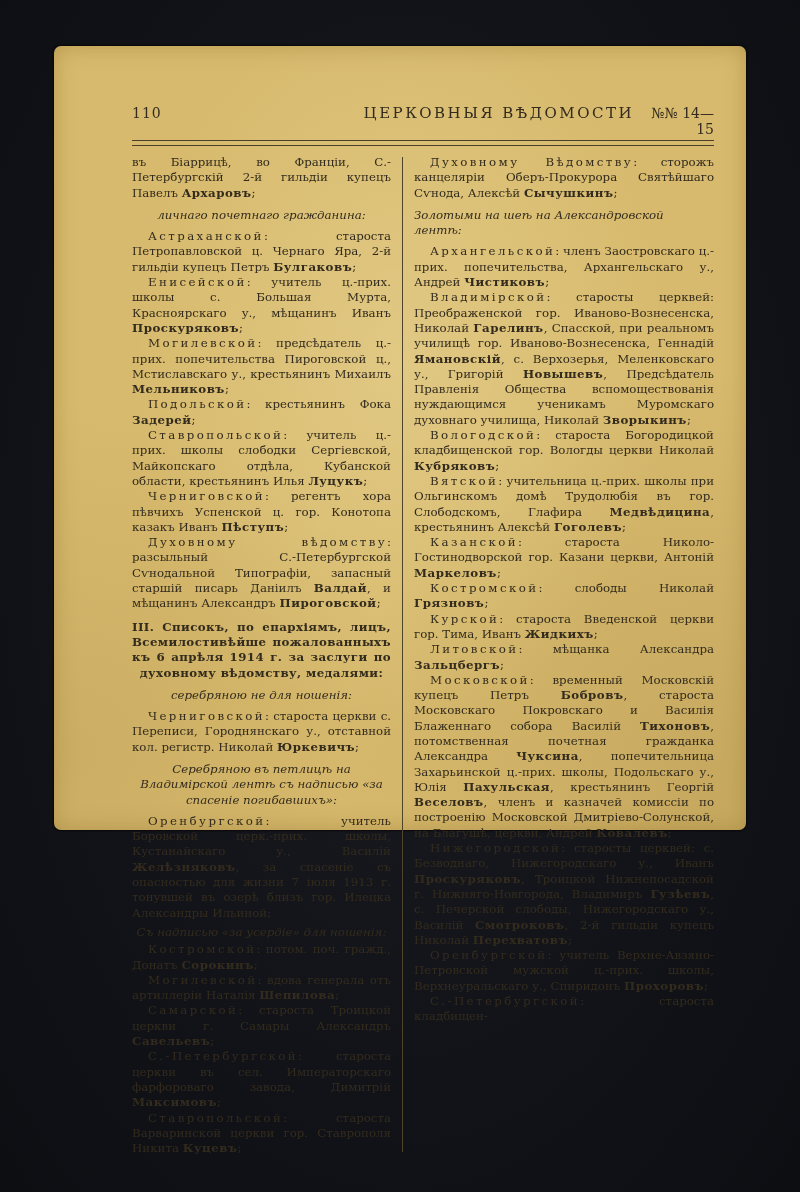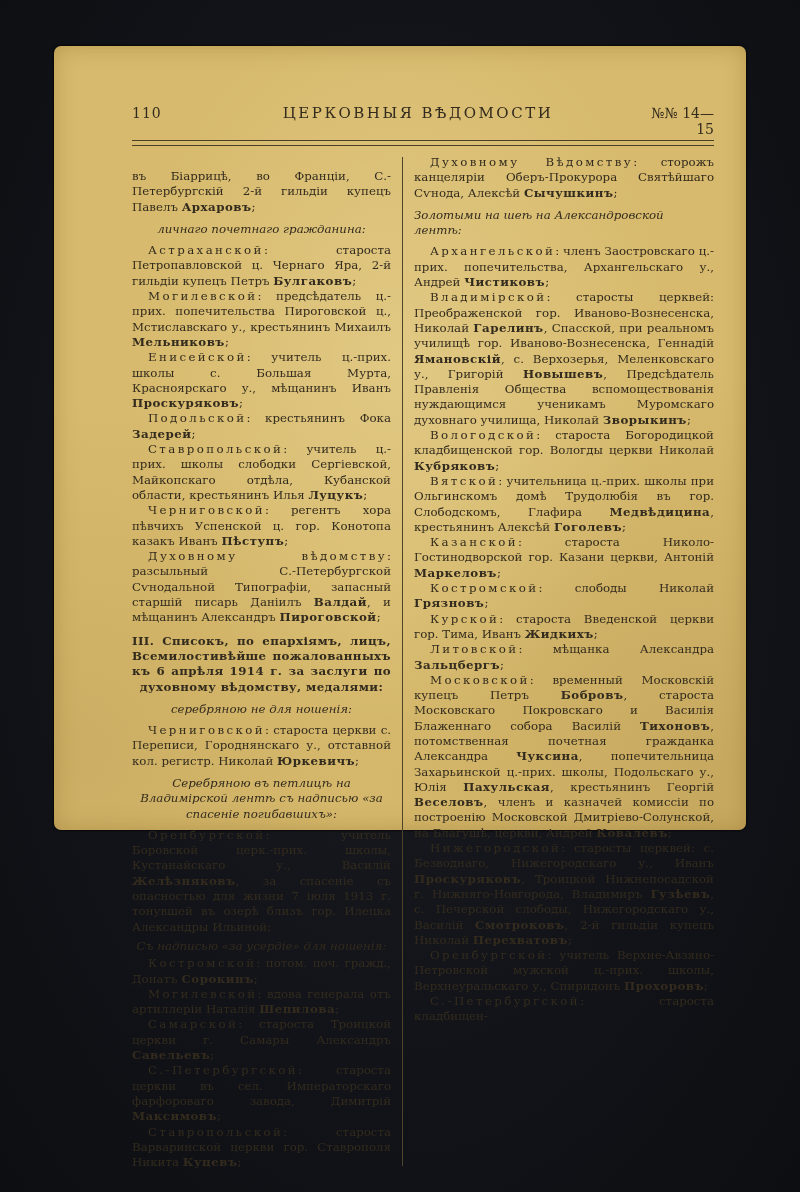--- a/index.html
+++ b/index.html
@@ -16,26 +16,26 @@
       radial-gradient(ellipse at 50% 40%, rgba(255,244,200,.25) 0%, rgba(255,244,200,0) 55%),
       radial-gradient(ellipse at 95% 95%, rgba(120,90,30,.18) 0%, rgba(120,90,30,0) 40%),
       radial-gradient(ellipse at 3% 90%, rgba(120,90,30,.12) 0%, rgba(120,90,30,0) 35%);
     border-radius:7px;
     box-shadow:0 0 2px 1px rgba(0,0,0,.6), inset 0 0 22px rgba(130,95,30,.35);
     color:#332b1d;
   }
   .text-area{position:absolute;left:78px;top:58px;width:582px;}
   .page-header{display:flex;align-items:baseline;}
   .page-num{width:70px;font-size:14px;letter-spacing:1px;}
-  .journal-title{flex:1;text-align:center;font-size:15px;letter-spacing:2.5px;font-weight:500;}
+  .journal-title{flex:1;text-align:right;font-size:15px;letter-spacing:2.5px;font-weight:500;}
   .issue-num{width:80px;text-align:right;font-size:14px;}
   .double-rule{margin-top:3px;height:4px;border-top:1.8px solid #4a4028;border-bottom:1px solid #4a4028;}
   .columns{display:flex;margin-top:9px;align-items:stretch;}
   .col{font-size:11.8px;line-height:15.3px;}
-  .col-left{width:259px;margin-top:14px;}
+  .col-left{width:259px;}
   .col-divider{width:1px;background:#4d4429;margin:2px 11px 4px 11px;}
   .col-right{flex:1;}
   .blk{margin:0;text-align:justify;text-indent:1.35em;}
   .para-noindent{text-indent:0;}
   .italic-center{font-style:italic;text-align:center;text-indent:0;margin:7px 0 6px;}
   .italic-center-tight{font-style:italic;text-align:center;text-indent:0;margin:4px 0 2px;}
   .italic-left{font-style:italic;text-align:left;text-indent:0;margin:7px 0 6px;}
   .bold-head{font-weight:bold;text-indent:0;margin:8px 0 6px;text-align:justify;text-align-last:center;letter-spacing:.4px;}
   .seg-spaced{letter-spacing:2.4px;}
   b.seg-bold{font-weight:bold;letter-spacing:.5px;}
@@ -49,22 +49,22 @@
       <span class="page-num">110</span>
       <span class="journal-title">ЦЕРКОВНЫЯ ВѢДОМОСТИ</span>
       <span class="issue-num">№№ 14—15</span>
     </div>
     <div class="double-rule"></div>
     <div class="columns">
       <div class="col col-left">
           <p class="blk para-noindent"><span class="seg-plain">въ Біаррицѣ, во Франціи, С.-Петербургскій 2-й гильдіи купецъ Павелъ </span><b class="seg-bold">Архаровъ</b><span class="seg-plain">;</span></p>
           <p class="blk italic-center"><span class="seg-plain">личнаго почетнаго гражданина:</span></p>
           <p class="blk para"><span class="seg-spaced">Астраханской</span><span class="seg-plain">: староста Петропавловской ц. Чернаго Яра, 2-й гильдіи купецъ Петръ </span><b class="seg-bold">Булгаковъ</b><span class="seg-plain">;</span></p>
+          <p class="blk para"><span class="seg-spaced">Енисейской</span><span class="seg-plain">: учитель ц.-прих. школы с. Большая Мурта, Красноярскаго у., мѣщанинъ Иванъ </span><b class="seg-bold">Проскуряковъ</b><span class="seg-plain">;</span></p>
           <p class="blk para"><span class="seg-spaced">Могилевской</span><span class="seg-plain">: предсѣдатель ц.-прих. попечительства Пироговской ц., Мстиславскаго у., крестьянинъ Михаилъ </span><b class="seg-bold">Мельниковъ</b><span class="seg-plain">;</span></p>
-          <p class="blk para"><span class="seg-spaced">Енисейской</span><span class="seg-plain">: учитель ц.-прих. школы с. Большая Мурта, Красноярскаго у., мѣщанинъ Иванъ </span><b class="seg-bold">Проскуряковъ</b><span class="seg-plain">;</span></p>
           <p class="blk para"><span class="seg-spaced">Подольской</span><span class="seg-plain">: крестьянинъ Фока </span><b class="seg-bold">Задерей</b><span class="seg-plain">;</span></p>
           <p class="blk para"><span class="seg-spaced">Ставропольской</span><span class="seg-plain">: учитель ц.-прих. школы слободки Сергіевской, Майкопскаго отдѣла, Кубанской области, крестьянинъ Илья </span><b class="seg-bold">Луцукъ</b><span class="seg-plain">;</span></p>
           <p class="blk para"><span class="seg-spaced">Черниговской</span><span class="seg-plain">: регентъ хора пѣвчихъ Успенской ц. гор. Конотопа казакъ Иванъ </span><b class="seg-bold">Пѣступъ</b><span class="seg-plain">;</span></p>
           <p class="blk para"><span class="seg-spaced">Духовному вѣдомству</span><span class="seg-plain">: разсыльный С.-Петербургской Сѵнодальной Типографіи, запасный старшій писарь Даніилъ </span><b class="seg-bold">Валдай</b><span class="seg-plain">, и мѣщанинъ Александръ </span><b class="seg-bold">Пироговской</b><span class="seg-plain">;</span></p>
           <p class="blk bold-head"><span class="seg-plain">III. Списокъ, по епархіямъ, лицъ, Всемилостивѣйше пожалованныхъ къ 6 апрѣля 1914 г. за заслуги по духовному вѣдомству, медалями:</span></p>
           <p class="blk italic-center"><span class="seg-plain">серебряною не для ношенія:</span></p>
           <p class="blk para"><span class="seg-spaced">Черниговской</span><span class="seg-plain">: староста церкви с. Переписи, Городнянскаго у., отставной кол. регистр. Николай </span><b class="seg-bold">Юркевичъ</b><span class="seg-plain">;</span></p>
           <p class="blk italic-center"><span class="seg-plain">Серебряною въ петлицѣ на Владимірской лентѣ съ надписью «за спасеніе погибавшихъ»:</span></p>
           <p class="blk para"><span class="seg-spaced">Оренбургской</span><span class="seg-plain">: учитель Боровской церк.-прих. школы, Кустанайскаго у., Василій </span><b class="seg-bold">Желѣзняковъ</b><span class="seg-plain">, за спасеніе съ опасностью для жизни 7 іюля 1913 г. тонувшей въ озерѣ близъ гор. Илецка Александры Ильиной;</span></p>
           <p class="blk italic-center-tight"><span class="seg-plain">Съ надписью «за усердіе» для ношенія:</span></p>

